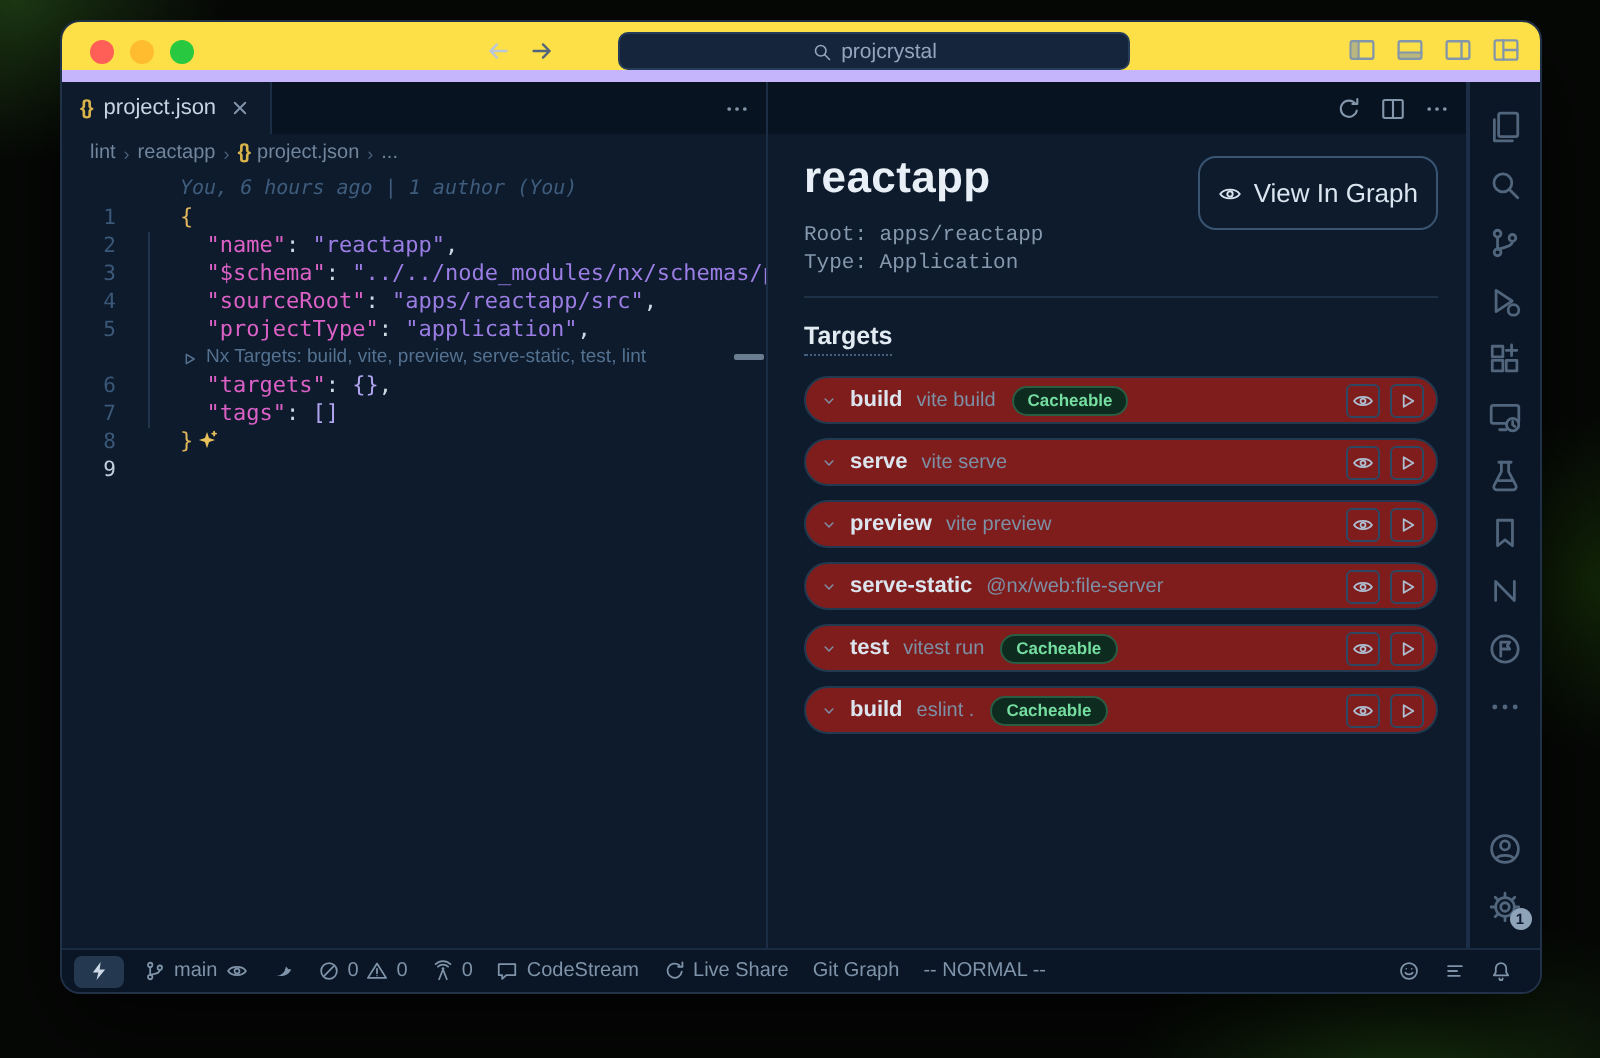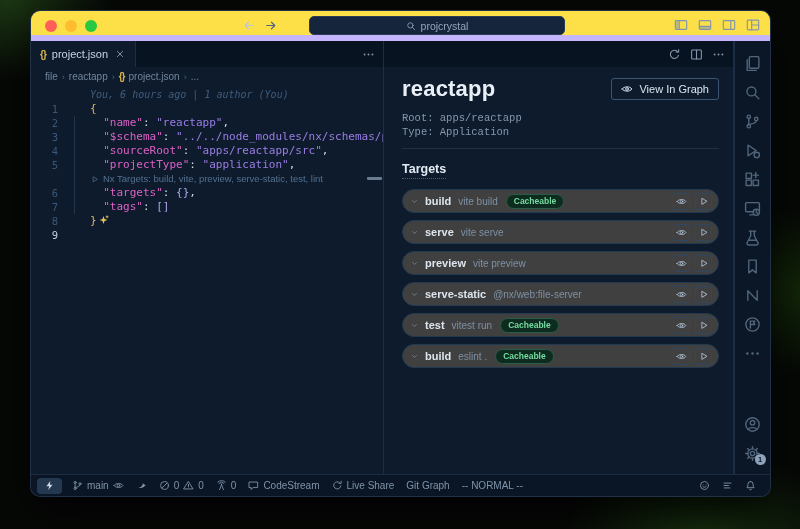--- a/index.html
+++ b/index.html
@@ -76,30 +76,30 @@
   .sparkle-ic svg{width:11px;height:11px}
   .indent-guide{ position:absolute; left:43px; top:30px; width:1px; height:98px; background:#20344c; }
   .overview-mark{ position:absolute; right:1px; top:91px; width:15px; height:3px;
     background:#6a7c90; border-radius:1px; }
 
   
   .panel { flex:1; overflow:hidden; padding:9px 14px 0 18px; color:#c3d0de; }
   .panel-head { position:relative; padding-right:110px; }
   .panel-title { font-size:22px; font-weight:bold; color:#e9eff6; letter-spacing:.2px; }
   .btn-graph { position:absolute; right:0; top:2px; display:flex; align-items:center; gap:6px;
-    background:transparent; border:1px solid #3a5572; border-radius:3px; color:#dbe5ef;
-    font-size:11px; padding:4px 9px; font-family:"Liberation Sans",sans-serif; }
+    background:transparent; border:1px solid #3a5572; border-radius:9px; color:#dbe5ef;
+    font-size:13px; padding:10px 9px; font-family:"Liberation Sans",sans-serif; }
   .btn-graph .ic svg{width:12px;height:12px}
   .meta { margin-top:9px; font-family:Liberation Mono, monospace; font-size:10.5px;
     line-height:14px; color:#8598ad; }
   .panel hr { border:none; border-top:1px solid #1e3147; margin:9px 0 10px; }
   .targets-h { display:inline-block; font-size:12.5px; font-weight:bold; color:#e2eaf2;
     border-bottom:1px dotted #44607e; padding-bottom:2px; margin-bottom:10px; }
   .target-row { display:flex; align-items:center; height:24px; margin-bottom:7px;
-    background:#404040; border:1px solid #23394f; border-radius:12px; padding:0 6px 0 7px; }
+    background:#7f1d1d; border:1px solid #23394f; border-radius:12px; padding:0 6px 0 7px; }
   .target-chevron { color:#7e91a6; display:flex; margin-right:6px; }
   .target-chevron svg{width:9px;height:9px}
   .target-name { font-size:11px; font-weight:bold; color:#dce5ee; }
   .target-cmd { font-size:10px; color:#7d90a5; margin-left:7px; }
   .badge { margin-left:8px; font-size:8.5px; font-weight:bold; color:#74dd9f;
     background:#0d2b1f; border:1px solid #2b5c44; border-radius:8px; padding:1.5px 7px; }
   .target-sp { flex:1; }
   .icon-btn { width:17px; height:17px; border:1px solid #2e4763; border-radius:3px;
     background:transparent; color:#aebfd2; display:flex; align-items:center; justify-content:center;
     margin-left:5px; }
@@ -210,21 +210,21 @@
               <span class="ic">
                 <svg viewBox="0 0 16 16">
                   <circle cx="3.2" cy="8" r="1.15" fill="currentColor" stroke="none"></circle>
                   <circle cx="8" cy="8" r="1.15" fill="currentColor" stroke="none"></circle>
                   <circle cx="12.8" cy="8" r="1.15" fill="currentColor" stroke="none"></circle>
                 </svg>
               </span>
             </div>
         </div>
         <div class="breadcrumb" id="breadcrumb">
-            <span>file</span>
+            <span>lint</span>
             <span class="sep">›</span>
             <span>reactapp</span>
             <span class="sep">›</span>
             <span class="json-glyph">{}</span>
             <span>project.json</span>
             <span class="sep">›</span>
             <span>...</span>
           </div>
         <div class="editor" id="editor">
           <div class="indent-guide"></div>

